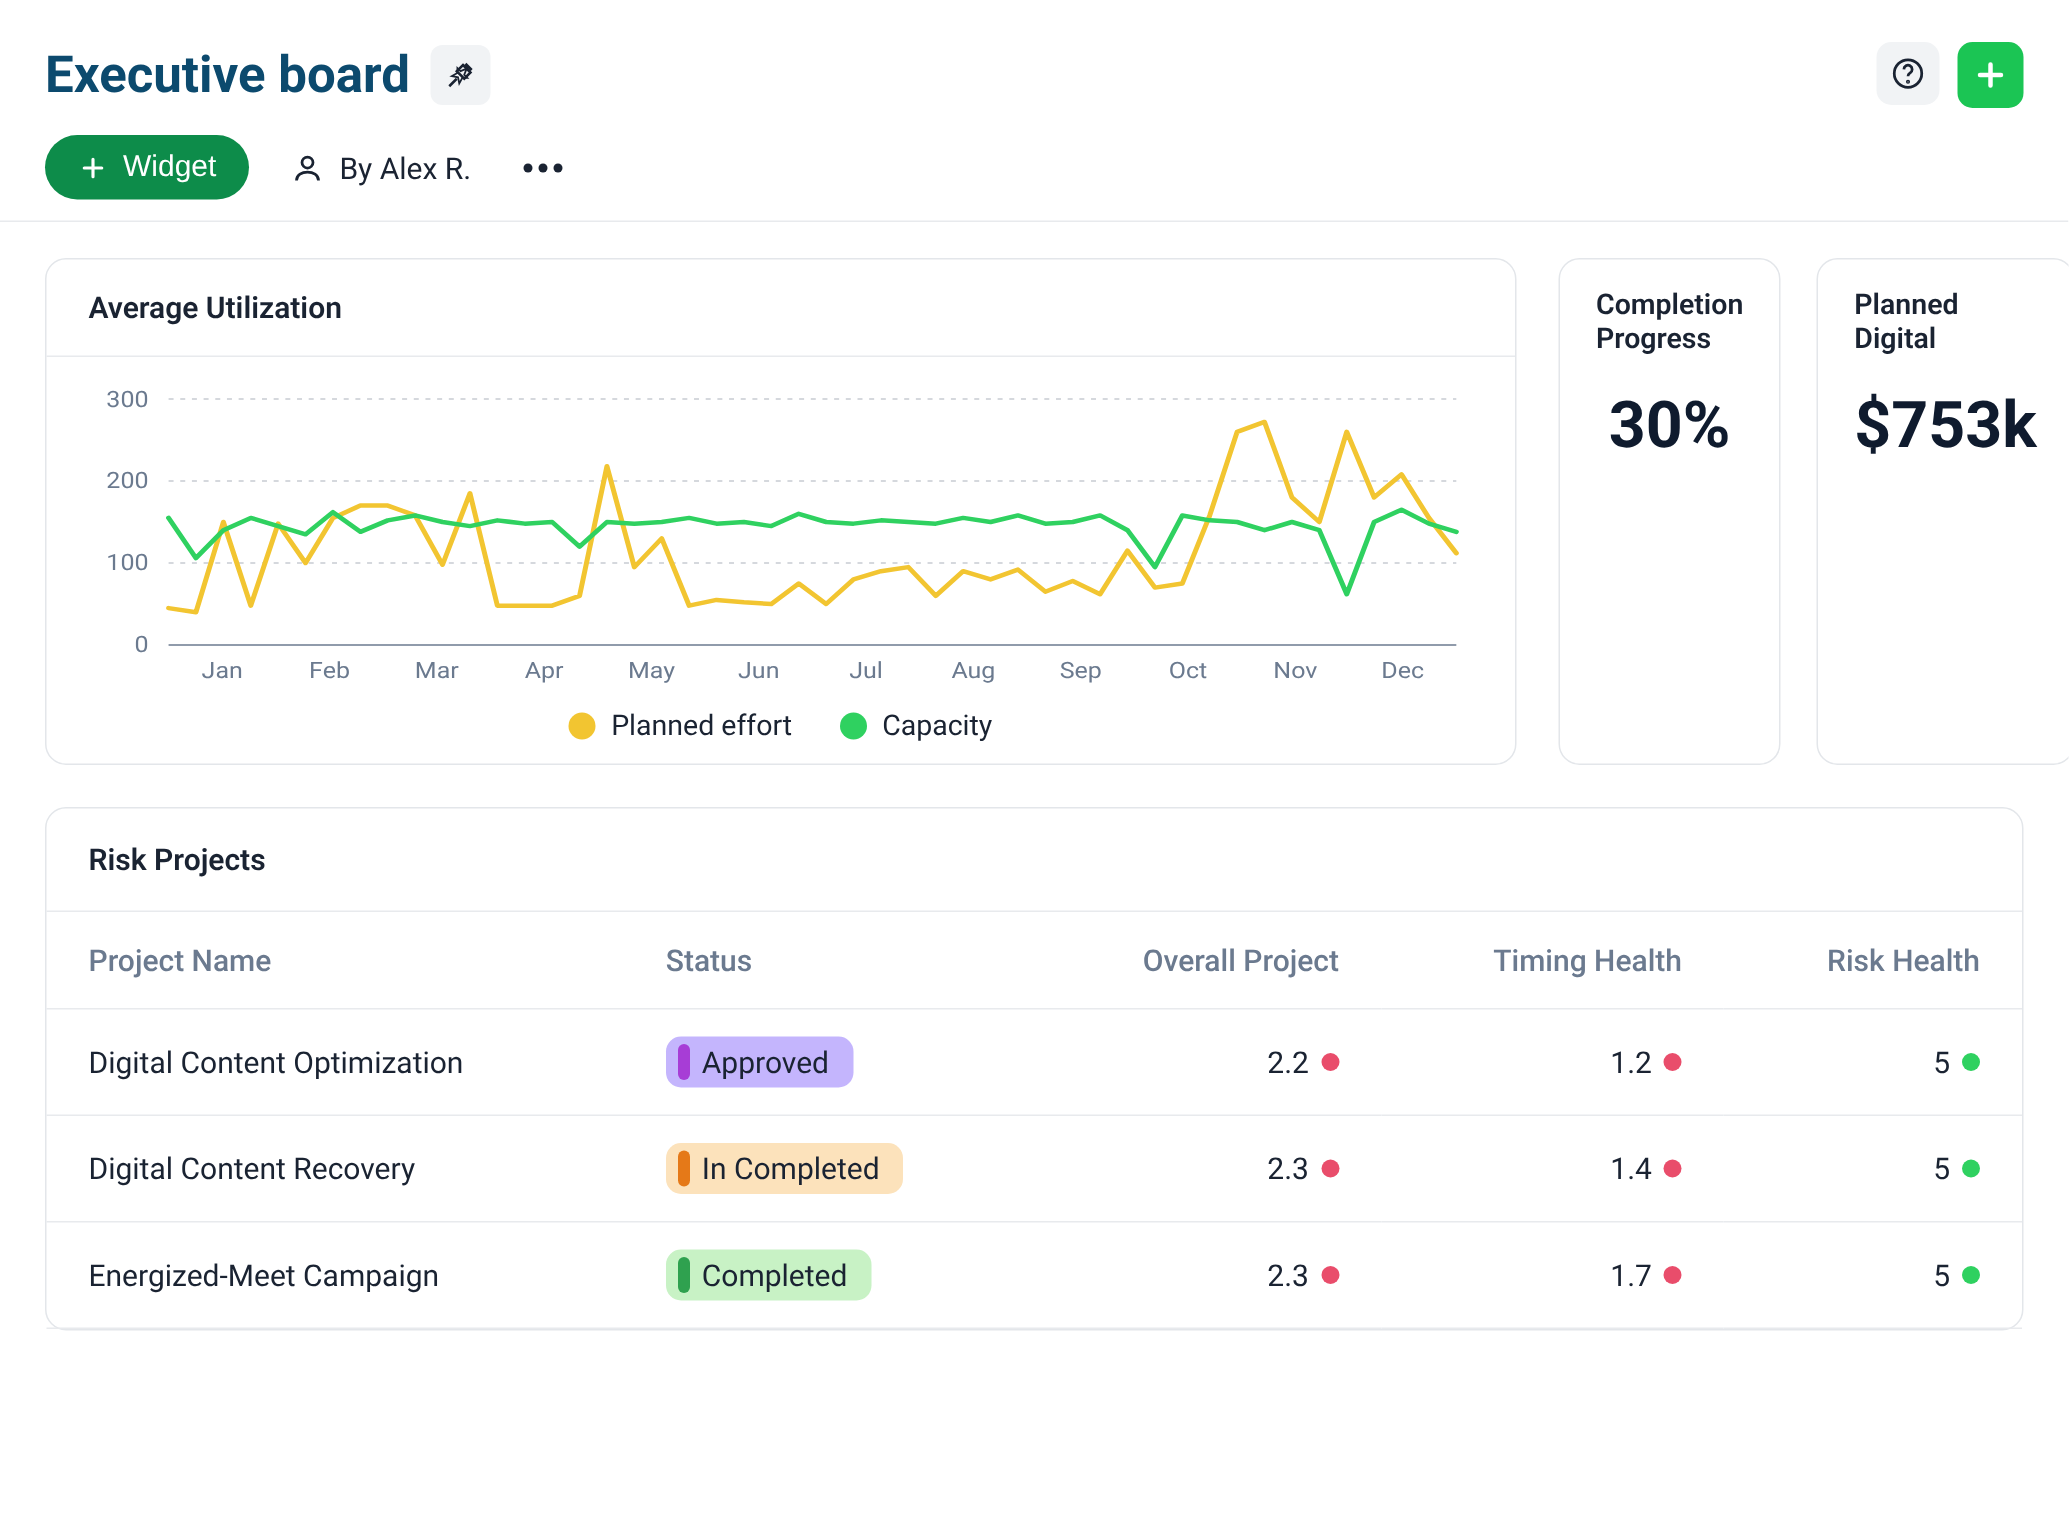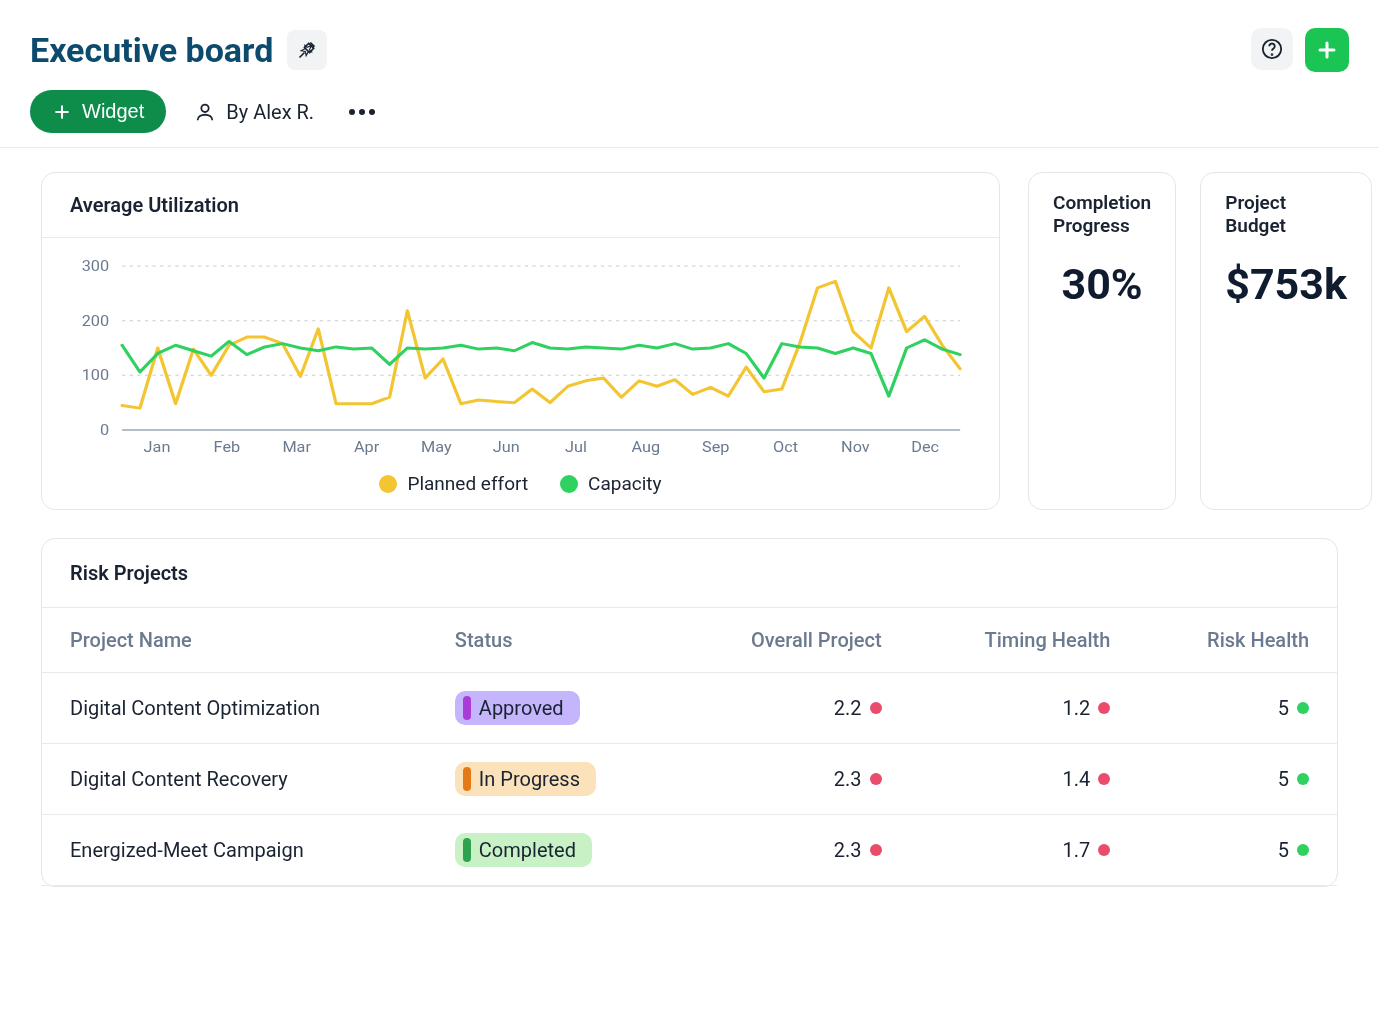--- a/index.html
+++ b/index.html
@@ -91,21 +91,21 @@
   font-size: 20px;
   color: #1a2332;
 }
 .more-btn {
   background: none;
   border: none;
   cursor: pointer;
   padding: 6px;
 }
 .content {
-  padding: 24px 41px;
+  padding: 24px 30px;
 }
 .top-row {
   display: flex;
   gap: 28px;
   margin-bottom: 28px;
 }
 .card {
   border: 1px solid #e3e6ea;
   border-radius: 14px;
   background: #fff;
@@ -279,21 +279,21 @@
             </div>
           </div>
       </div>
     </div>
     <div class="stats-col">
       <div class="card stat-card">
         <div class="stat-title">Completion Progress</div>
         <div class="stat-value">30%</div>
       </div>
       <div class="card stat-card">
-        <div class="stat-title">Project Budget</div>
+        <div class="stat-title">Planned Digital</div>
         <div class="stat-value">$753k</div>
       </div>
     </div>
   </div>
 
   <div class="card table-card">
     <div class="card-title">Risk Projects</div>
     <table>
       <thead>
           <tr id="thead-row">
@@ -321,21 +321,21 @@
               </span></td>
             <td class="right"><span class="health-cell">
                 <span>5</span>
                 <span class="health-dot" style="background:#2fd160"></span>
               </span></td>
           </tr>
           <tr>
             <td>Digital Content Recovery</td>
             <td><span class="status-pill" style="background:#fce2bb">
                 <span class="status-bar" style="background:#e57918"></span>
-                <span>In Progress</span>
+                <span>In Completed</span>
               </span></td>
             <td class="right"><span class="health-cell">
                 <span>2.3</span>
                 <span class="health-dot" style="background:#e94d6b"></span>
               </span></td>
             <td class="right"><span class="health-cell">
                 <span>1.4</span>
                 <span class="health-dot" style="background:#e94d6b"></span>
               </span></td>
             <td class="right"><span class="health-cell">

